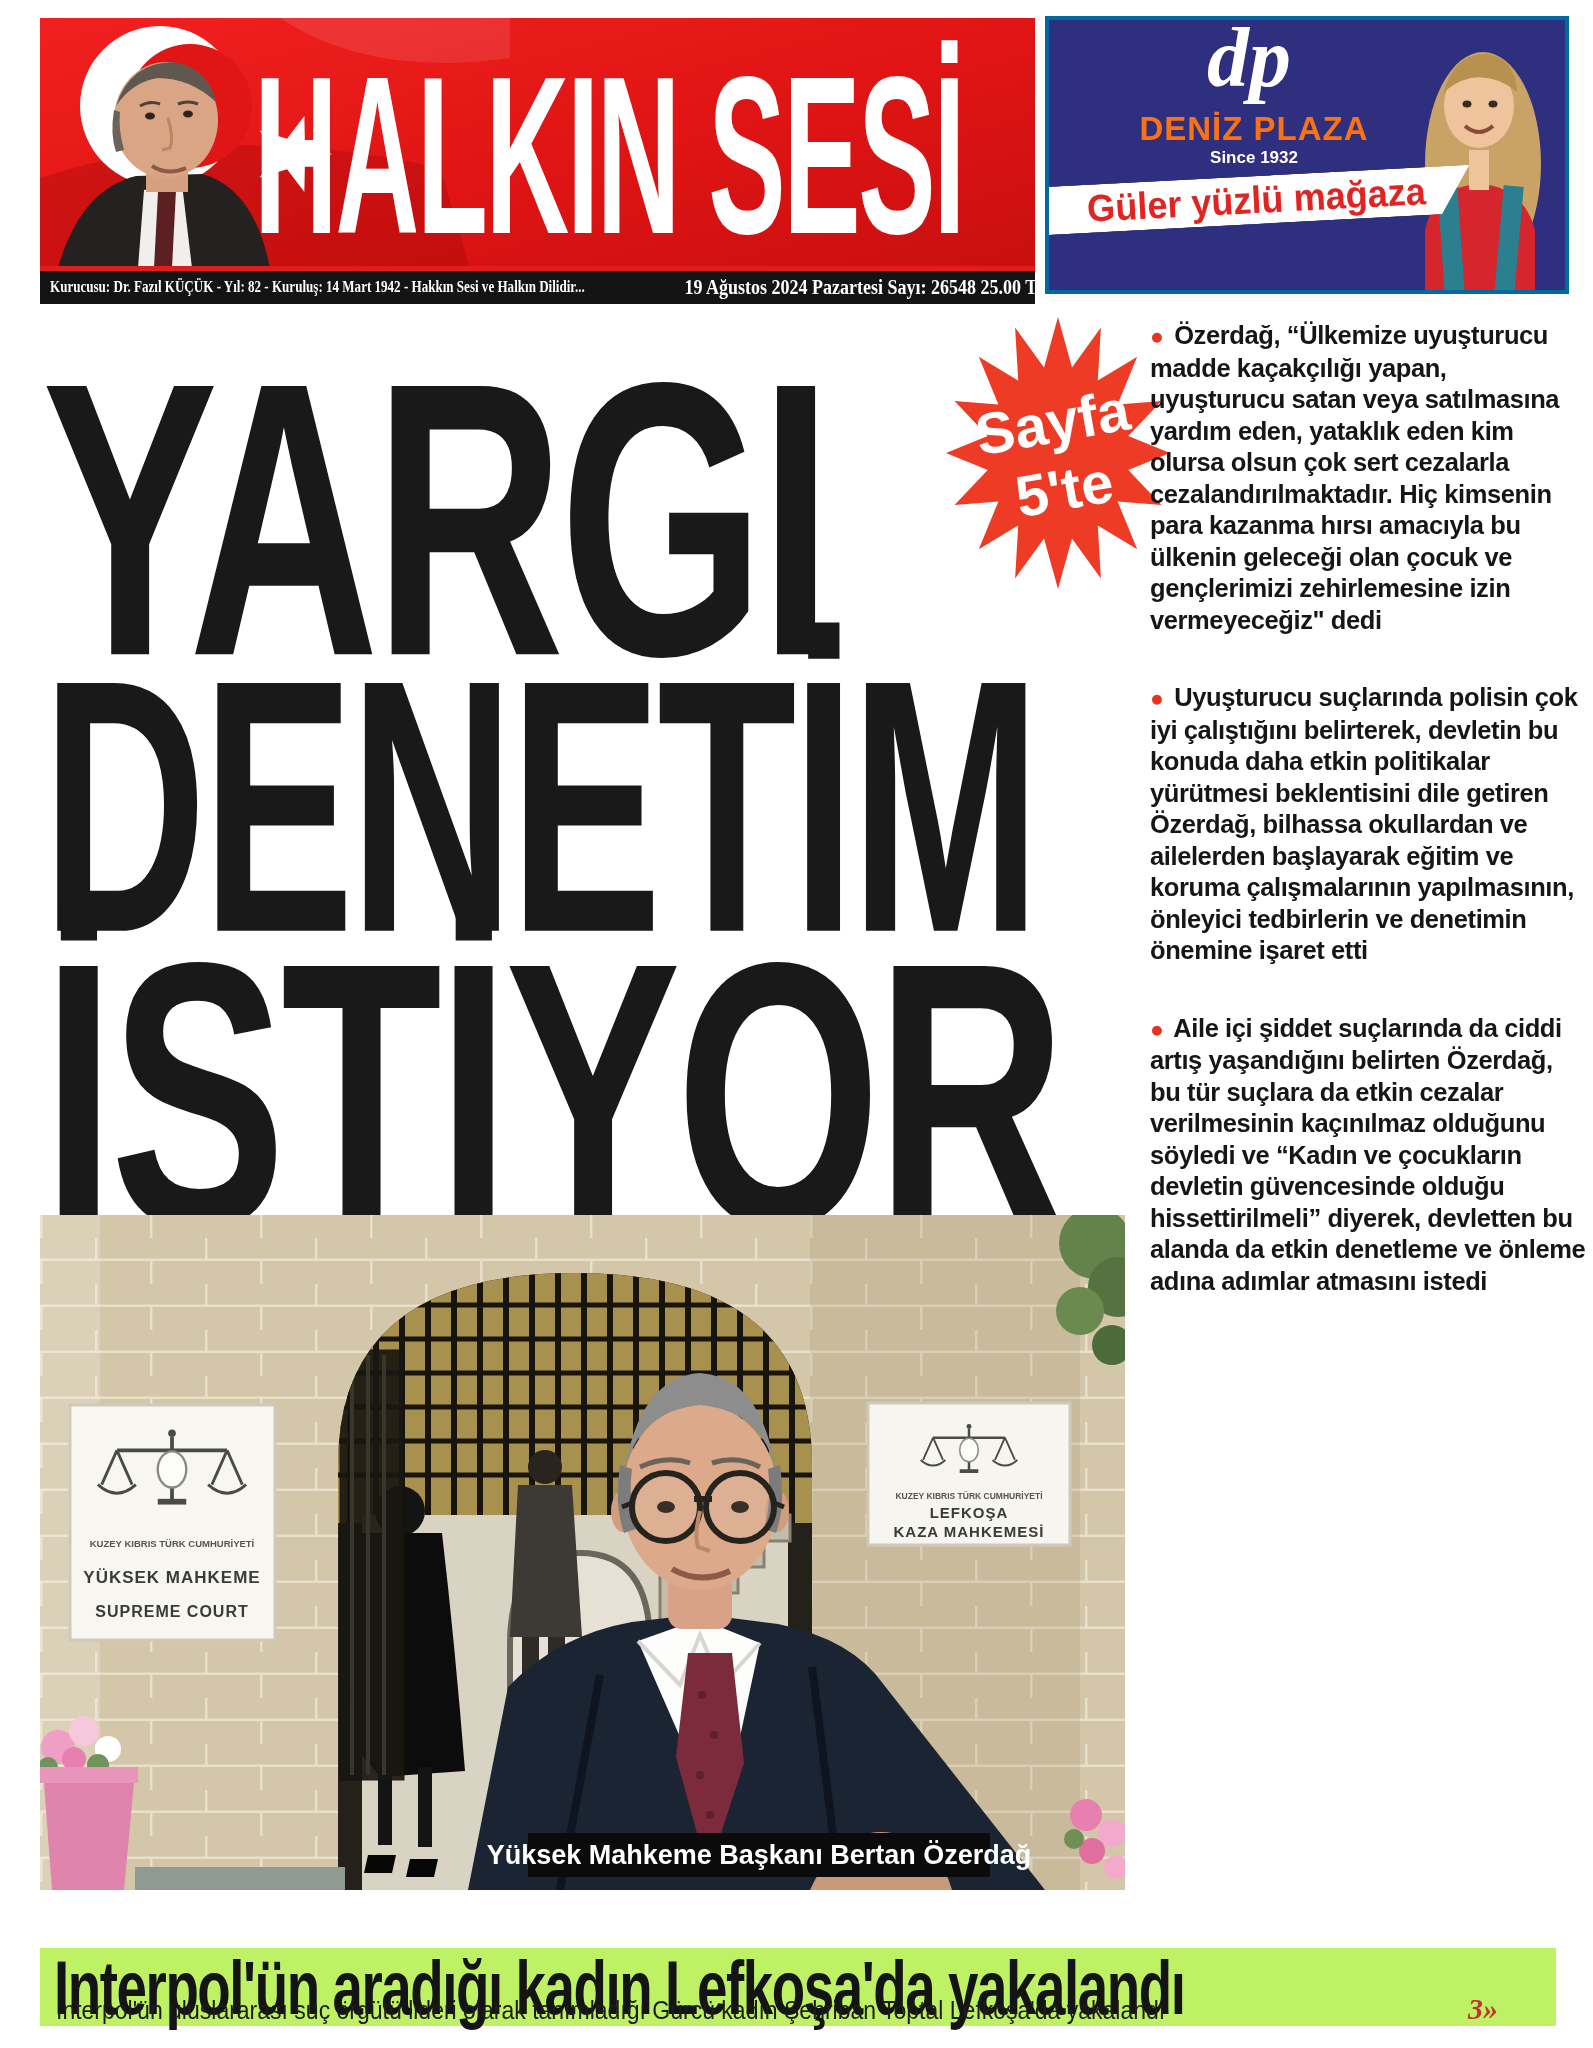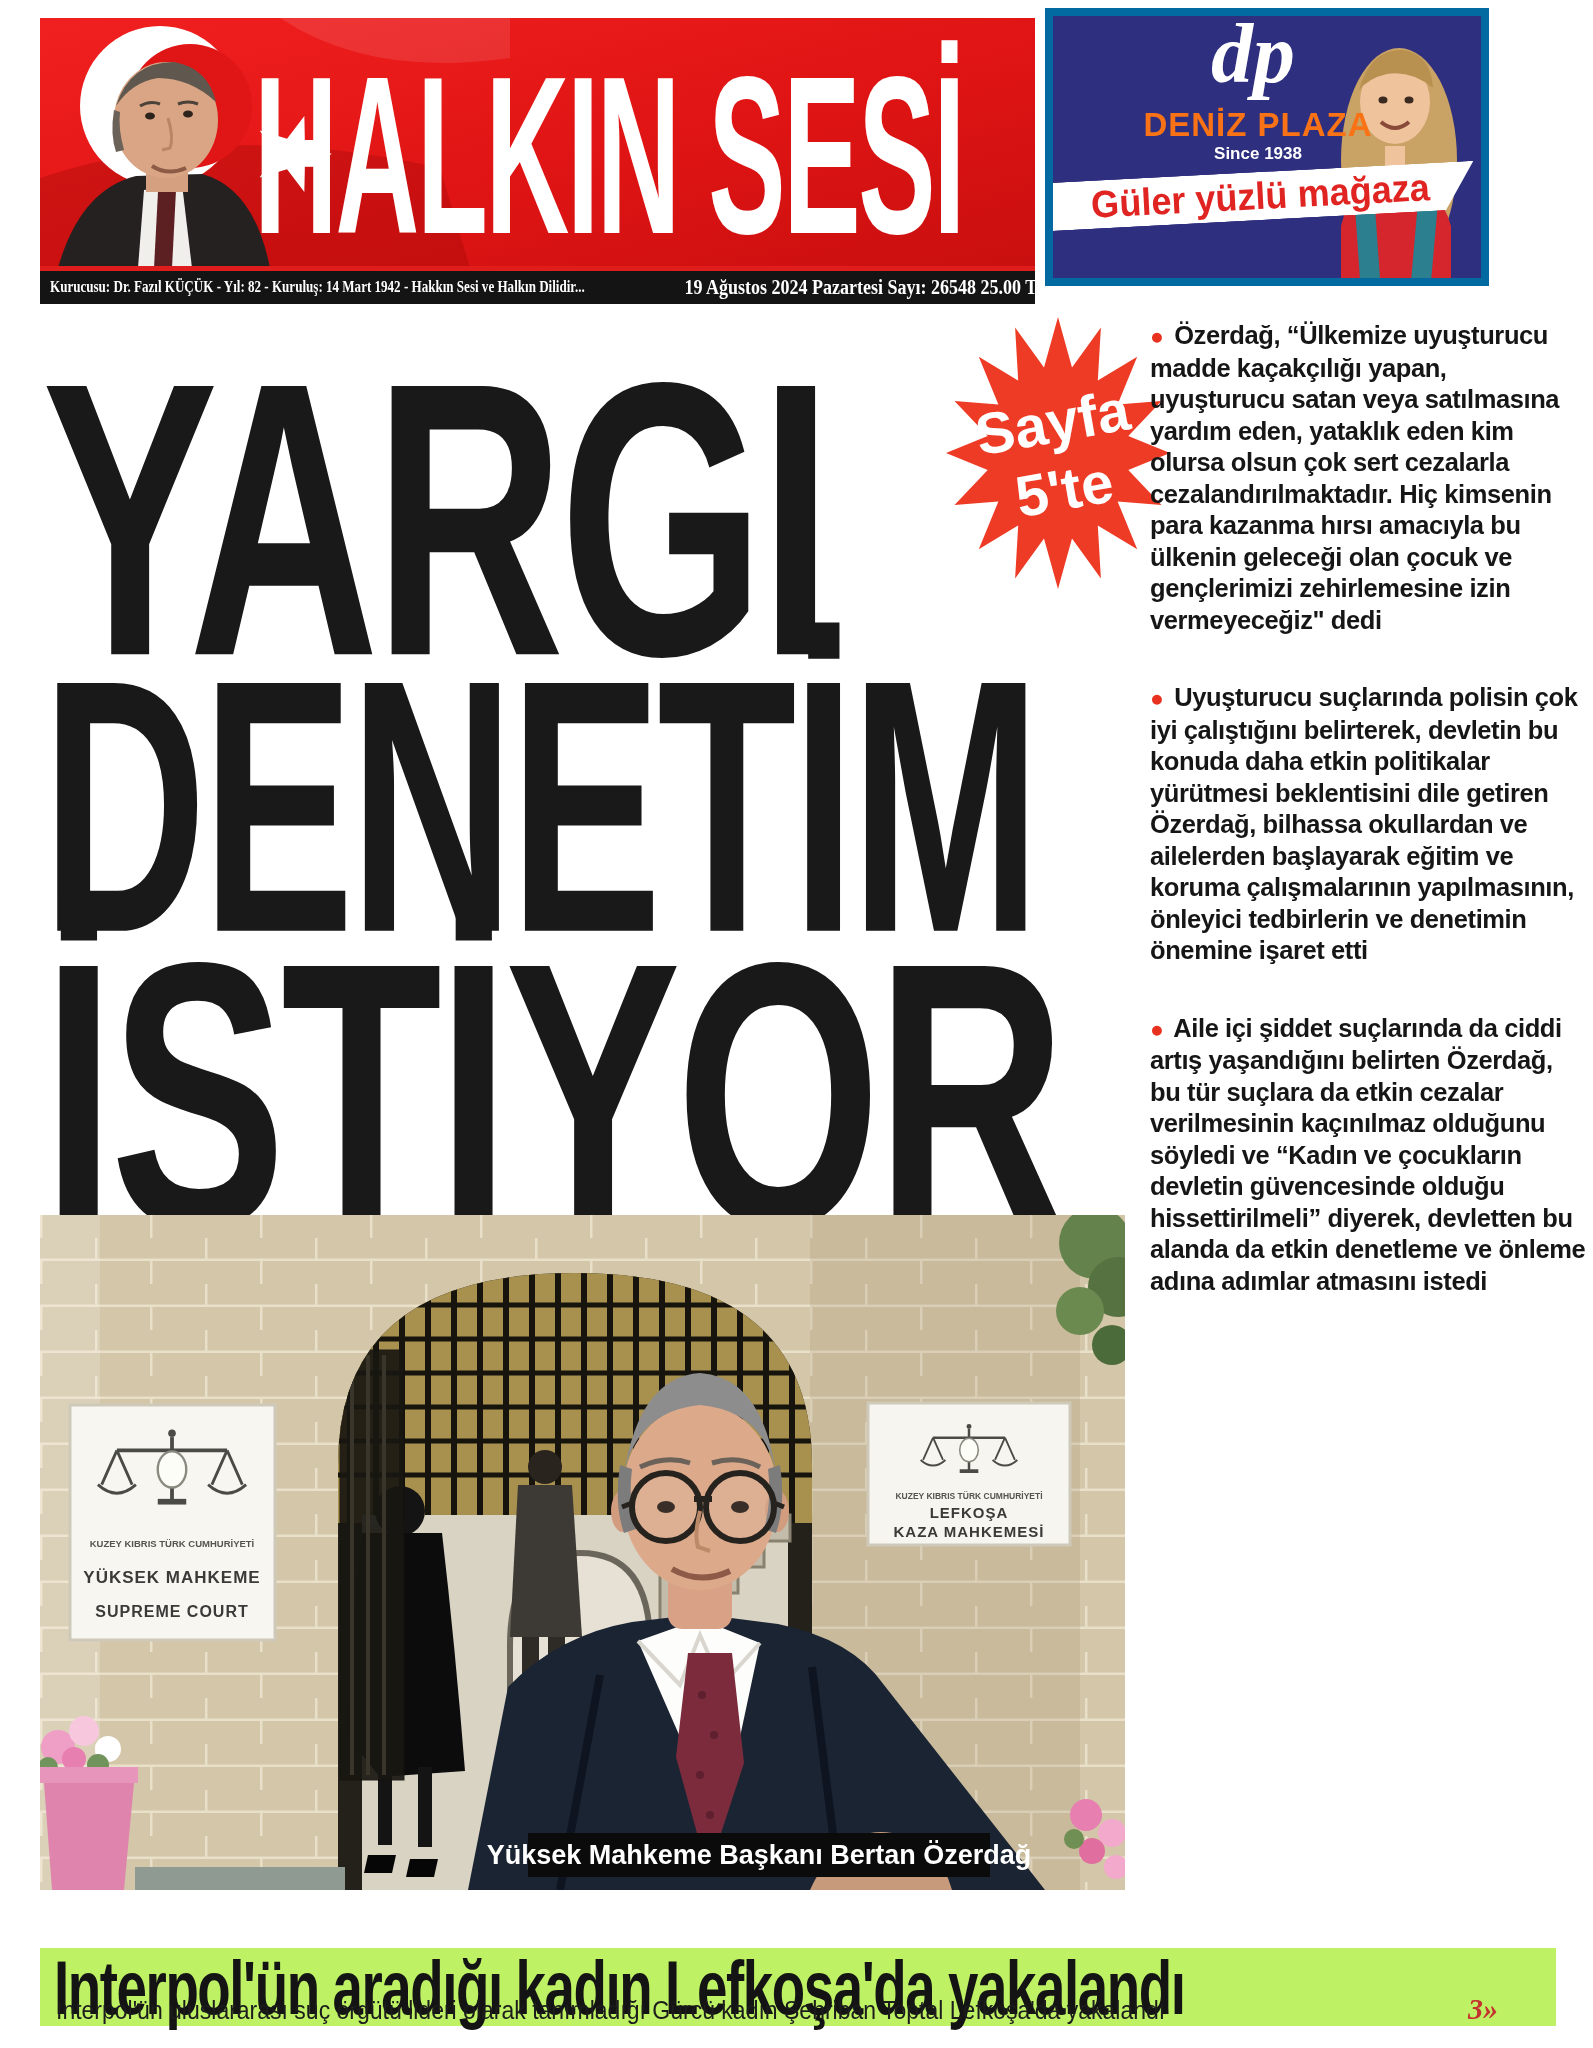--- a/index.html
+++ b/index.html
@@ -13,22 +13,22 @@
         transform:scale(0.58,1.12);transform-origin:0 0;letter-spacing:-4px;}
   .founder-bar{position:absolute;left:40px;top:266px;width:995px;height:38px;background:#141414;
         border-top:5px solid #e01d1d;box-sizing:border-box;display:flex;align-items:center;
         justify-content:space-between;padding:0 10px;overflow:hidden;font-family:Liberation Serif, serif;}
   .founder-text{color:#fff;font-size:14.5px;font-weight:700;white-space:nowrap;
         transform:scale(0.9,1.08);transform-origin:0 50%;}
   .date-text{color:#fff;font-size:20px;font-weight:700;white-space:nowrap;
         transform:scale(0.9,1.0);transform-origin:100% 50%;}
 
   
-  .ad-box{position:absolute;left:1045px;top:8px;width:444px;height:278px;background:#2e2f7f;
-        border:8px solid #0369a1;box-sizing:border-box;overflow:hidden;}
+  .ad-box{position:absolute;left:1045px;top:16px;width:524px;height:278px;background:#2e2f7f;
+        border:4px solid #0369a1;box-sizing:border-box;overflow:hidden;}
   .dp-logo{position:absolute;left:158px;top:-8px;color:#fff;font-family:"Liberation Serif",serif;
         font-style:italic;font-weight:700;font-size:84px;line-height:92px;}
   .ad-brand{position:absolute;left:45px;top:90px;width:320px;text-align:center;color:#f97316;
         font-weight:900;font-size:33px;letter-spacing:1px;}
   .ad-since{position:absolute;left:45px;top:128px;width:320px;text-align:center;color:#fff;
         font-weight:700;font-size:17px;}
   .ad-band{position:absolute;left:-8px;top:156px;width:430px;height:48px;background:#fff;
         transform:rotate(-3deg);display:flex;align-items:center;justify-content:center;
         clip-path:polygon(0 0,100% 0,93% 100%,0 100%);}
   .ad-band span{color:#e02421;font-weight:900;font-size:38px;white-space:nowrap;
@@ -121,21 +121,21 @@
       <ellipse cx="72" cy="70" rx="4.5" ry="3.5" fill="#3a2a1f"></ellipse>
       <ellipse cx="98" cy="70" rx="4.5" ry="3.5" fill="#3a2a1f"></ellipse>
       <path d="M70,92 q14,12 28,0" stroke="#8a4a3a" stroke-width="4" fill="none"></path>
       <path d="M30,260 V196 Q40,152 84,150 Q128,152 140,196 V260 Z" fill="#d5252d"></path>
       <rect x="46" y="152" width="20" height="108" fill="#2b7f8e" transform="rotate(-4 56 206)"></rect>
       <rect x="104" y="152" width="20" height="108" fill="#2b7f8e" transform="rotate(5 114 206)"></rect>
       <rect x="74" y="116" width="20" height="40" fill="#efc39c"></rect>
     </svg>
     <div class="dp-logo">dp</div>
     <div class="ad-brand">DENİZ PLAZA</div>
-    <div class="ad-since">Since 1938</div>
+    <div class="ad-since">Since 1932</div>
     <div class="ad-band">
       <span>Güler yüzlü mağaza</span>
     </div>
   </div>
 
   <div class="hl" id="hl1">YARGI</div>
   <div class="hl" id="hl2">DENETİM</div>
   <div class="hl" id="hl3">İSTİYOR</div>
 
   <svg class="burst" width="232" height="282" viewBox="0 0 232 282">

